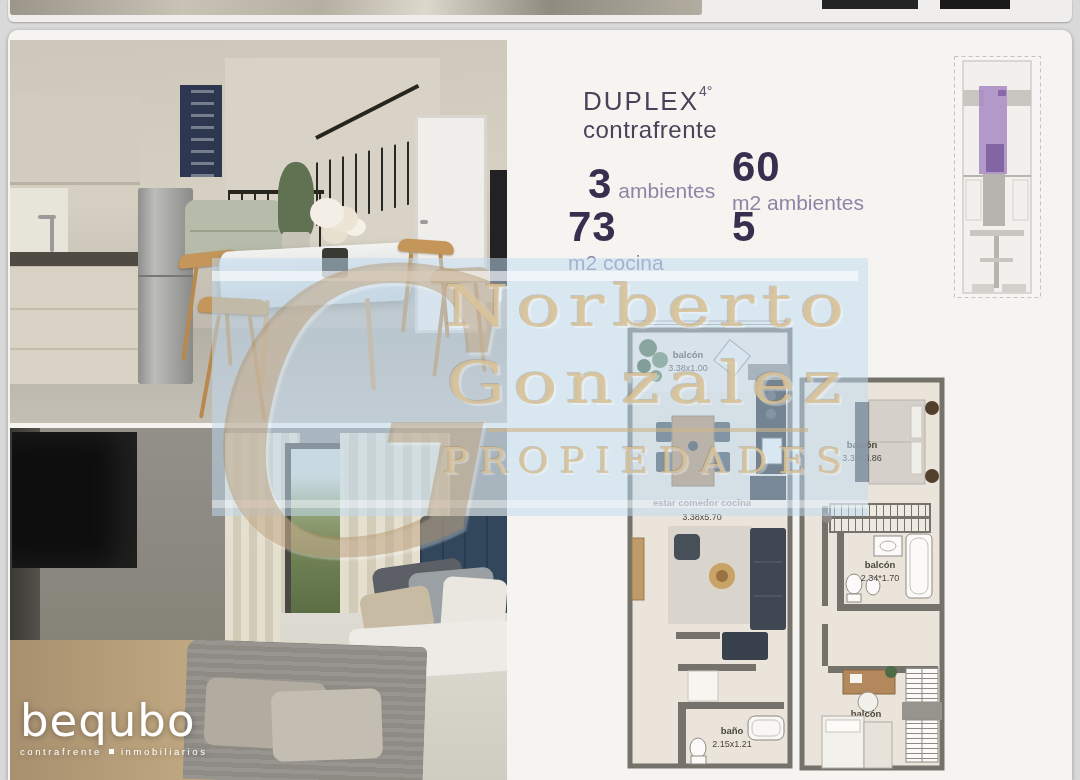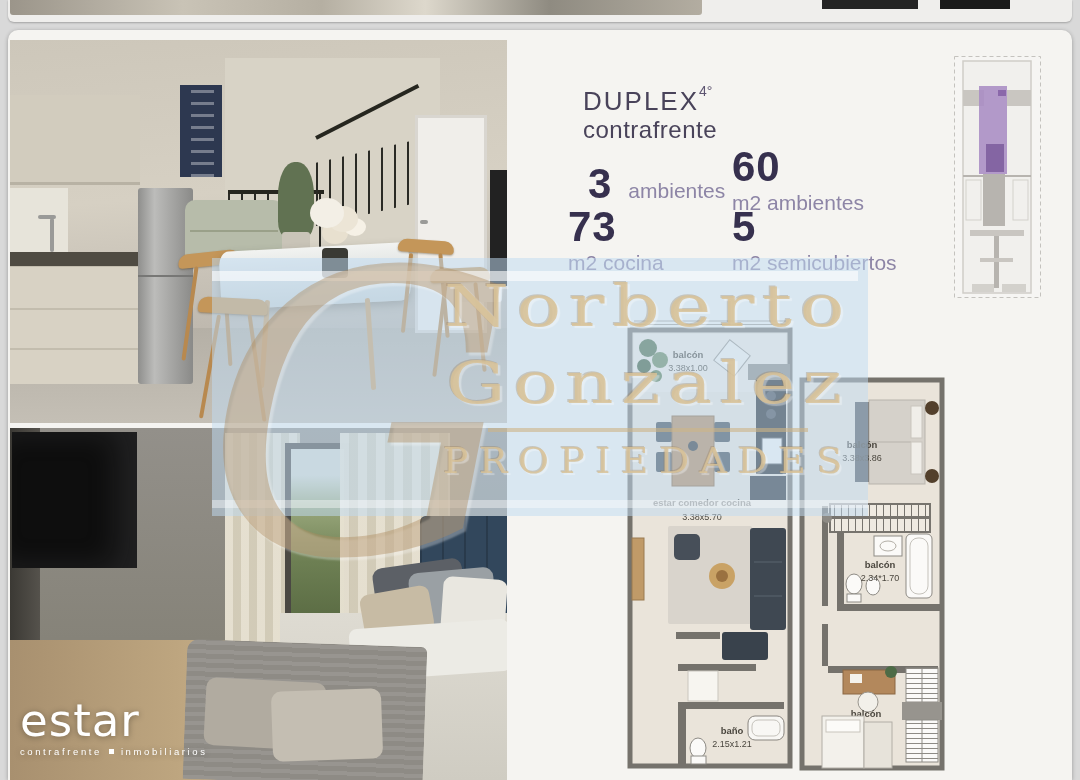--- a/index.html
+++ b/index.html
@@ -103,21 +103,21 @@
 
   
   .title-block{position:absolute;left:583px;top:84px;z-index:3;color:#49435a;}
   .title-main{font-size:26px;letter-spacing:2px;line-height:1.1;}
   .title-sup{font-size:14px;vertical-align:14px;letter-spacing:0;color:#5c5470;}
   .title-sub{font-size:24px;letter-spacing:.5px;line-height:1.15;}
   .stat{position:absolute;z-index:3;}
   .stat .num{font-size:42px;font-weight:700;color:#36304e;line-height:1;letter-spacing:1px;}
   .stat .lbl{font-size:21px;color:#8d85a6;line-height:1;margin-top:4px;}
   .stat.inline{display:flex;align-items:baseline;}
-  .stat.inline .lbl{margin:16px;}
+  .stat.inline .lbl{margin:6px;}
   .stat-1{left:588px;top:163px;}
   .stat-2{left:732px;top:146px;}
   .stat-3{left:568px;top:206px;}
   .stat-4{left:732px;top:206px;}
 
   
   .keyplan{position:absolute;left:950px;top:52px;z-index:2;}
   .floorplan{position:absolute;left:610px;top:318px;z-index:2;}
   .floorplan text{font-family:"Liberation Sans", sans-serif;fill:#4a463e;}
   .floorplan .room-name{font-size:9.5px;font-weight:700;}
@@ -236,21 +236,20 @@
   <div class="stat stat-2">
     <div class="num">60</div>
     <div class="lbl">m2 ambientes</div>
   </div>
   <div class="stat stat-3">
     <div class="num">73</div>
     <div class="lbl">m2 cocina</div>
   </div>
   <div class="stat stat-4">
     <div class="num">5</div>
-    <div class="lbl">m2 semicubiertos</div>
   </div>
 
   <svg class="keyplan" width="95" height="250" viewBox="0 0 95 250">
     <rect x="4.5" y="4.5" width="86" height="241" fill="#f6f5f3" stroke="#c4c2be" stroke-width="1" stroke-dasharray="4 3"></rect>
     <rect x="13" y="9" width="68" height="232" fill="#f1f0ed" stroke="#cfcdc8" stroke-width="1.5"></rect>
     <rect x="13" y="38" width="21" height="16" fill="#c9c6c1"></rect>
     <rect x="57" y="38" width="24" height="16" fill="#c9c6c1"></rect>
     <rect x="29" y="34" width="28" height="88" fill="#a98cc4" opacity="0.88"></rect>
     <rect x="36" y="92" width="18" height="28" fill="#7e5f9e" opacity="0.9"></rect>
     <rect x="48" y="38" width="8" height="6" fill="#8a68aa"></rect>
@@ -373,21 +372,21 @@
   <div class="wm-band"></div>
   <div class="wm-g">G</div>
   <div class="wm-text">
     <div class="wm-name">Norberto</div>
     <div class="wm-name">Gonzalez</div>
     <div class="wm-rule"></div>
     <div class="wm-propiedades">PROPIEDADES</div>
   </div>
 
   <div class="logo">
-    <div class="logo-name">estar</div>
+    <div class="logo-name">bequbo</div>
     <div class="logo-tag">
       <span>contrafrente</span>
       <span class="logo-sq"></span>
       <span>inmobiliarios</span>
     </div>
   </div>
 
 </div>
 
 </body></html>

